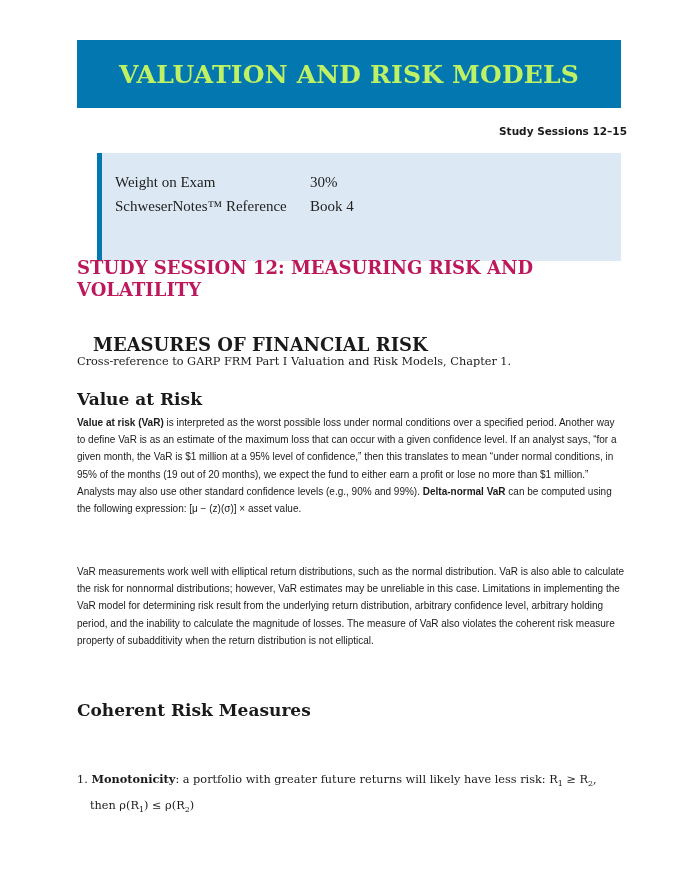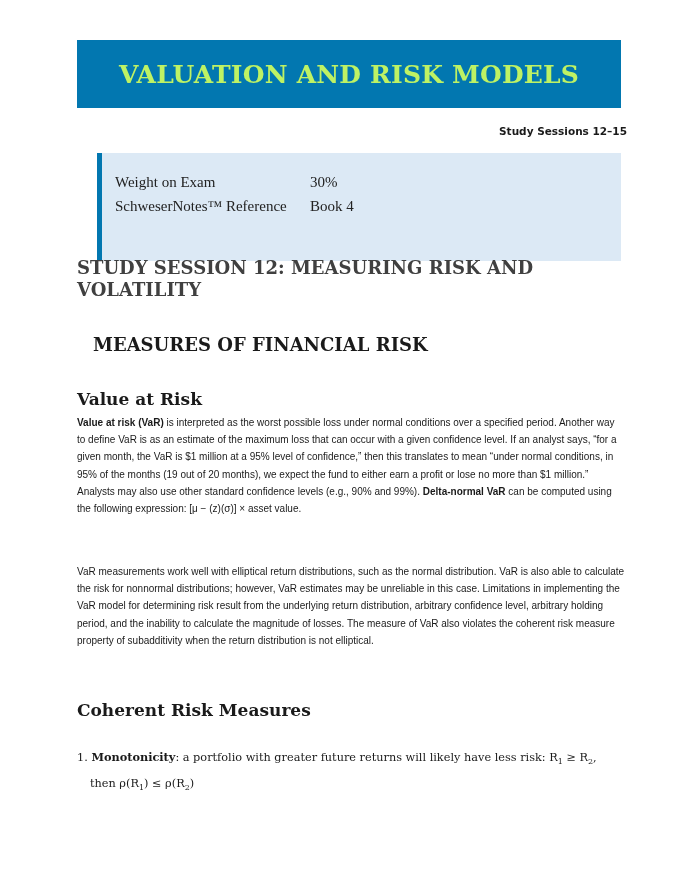--- a/index.html
+++ b/index.html
@@ -21,21 +21,21 @@
       background: #dce9f5; border-left: 5px solid #0277b0; box-sizing: border-box;
       font-family: "Liberation Serif", serif; font-size: 15px; color: #222;
     }
     .info-row { position: absolute; left: 13px; }
     .info-row .k { position: absolute; left: 0; white-space: nowrap; }
     .info-row .v { position: absolute; left: 195px; white-space: nowrap; }
     .info-row.r1 { top: 21px; }
     .info-row.r2 { top: 45px; }
     .h1 {
       position: absolute; left: 77px; top: 257px; width: 520px;
-      font-family: "DejaVu Serif", serif; font-weight: bold; font-size: 18px; line-height: 22px; color: #404040;
+      font-family: "DejaVu Serif", serif; font-weight: bold; font-size: 18px; line-height: 22px; color: #be185d;
       margin: 0;
     }
     .h2 {
       position: absolute; left: 77px; top: 318px;
       font-family: "DejaVu Serif", serif; font-weight: bold; font-size: 18px; color: #1a1a1a; margin: 16px;
     }
     .xref {
       position: absolute; left: 77px; top: 355px;
       font-family: "DejaVu Serif", serif; font-size: 11.3px; color: #1a1a1a;
     }
@@ -49,21 +49,21 @@
       position: absolute; left: 77px; width: 548px;
       font-family: Liberation Sans, sans-serif; font-size: 10px; line-height: 17.2px; color: #1a1a1a;
       margin: 0;
     }
     .para.p1 { top: 414px; }
     .para.p2 { top: 563px; }
     .para.p3 { top: 725px; }
     .para b { font-weight: bold; }
     .para i { font-style: italic; }
     .list-item {
-      position: absolute; left: 77px; top: 746px; width: 548px;
+      position: absolute; left: 77px; top: 768px; width: 548px;
       font-family: "DejaVu Serif", serif; font-size: 11.3px; line-height: 22px; color: #1a1a1a;
       padding-left: 13px; text-indent: -13px; box-sizing: border-box;
     }
     .list-item sub { font-size: 8px; }
   </style>
 </head>
 <body>
 
 <div class="page">
 
@@ -81,20 +81,21 @@
     <div class="info-row r2">
       <span class="k">SchweserNotes™ Reference</span>
       <span class="v">Book 4</span>
     </div>
   </div>
 
   <h1 class="h1">STUDY SESSION 12: MEASURING RISK AND VOLATILITY</h1>
 
   <h2 class="h2">MEASURES OF FINANCIAL RISK</h2>
 
+  <div class="xref">Cross-reference to GARP FRM Part I Valuation and Risk Models, Chapter 1.</div>
 
   <h3 class="h3 var">Value at Risk</h3>
 
   <p class="para p1"><b>Value at risk (VaR)</b><span> is interpreted as the worst possible loss under normal conditions over a specified period. Another way to define VaR is as an estimate of the maximum loss that can occur with a given confidence level. If an analyst says, “for a given month, the VaR is $1 million at a 95% level of confidence,” then this translates to mean “under normal conditions, in 95% of the months (19 out of 20 months), we expect the fund to either earn a profit or lose no more than $1 million.” Analysts may also use other standard confidence levels (e.g., 90% and 99%). </span><b>Delta-normal VaR</b><span> can be computed using the following expression: [μ − (z)(σ)] × asset value.</span></p>
 
   <p class="para p2">VaR measurements work well with elliptical return distributions, such as the normal distribution. VaR is also able to calculate the risk for nonnormal distributions; however, VaR estimates may be unreliable in this case. Limitations in implementing the VaR model for determining risk result from the underlying return distribution, arbitrary confidence level, arbitrary holding period, and the inability to calculate the magnitude of losses. The measure of VaR also violates the coherent risk measure property of subadditivity when the return distribution is not elliptical.</p>
 
   <h3 class="h3 crm">Coherent Risk Measures</h3>
 
 

